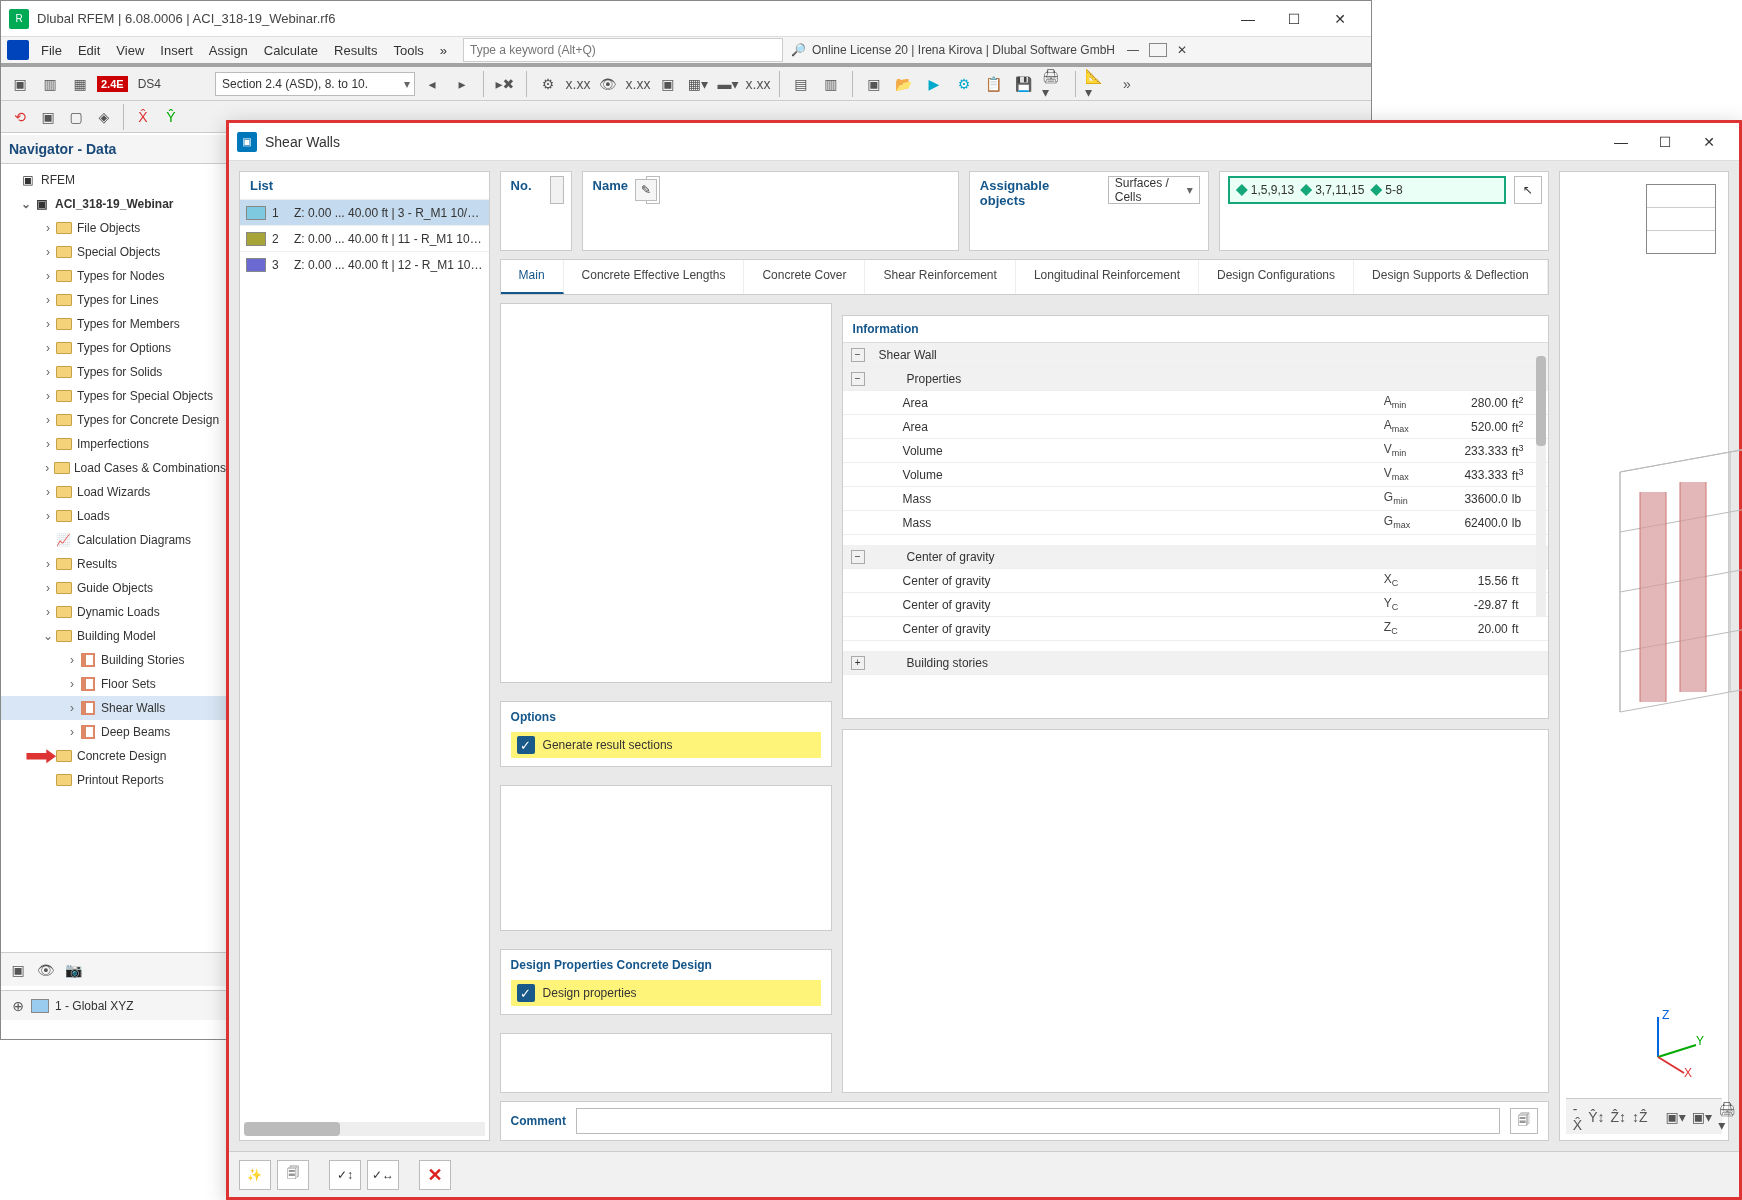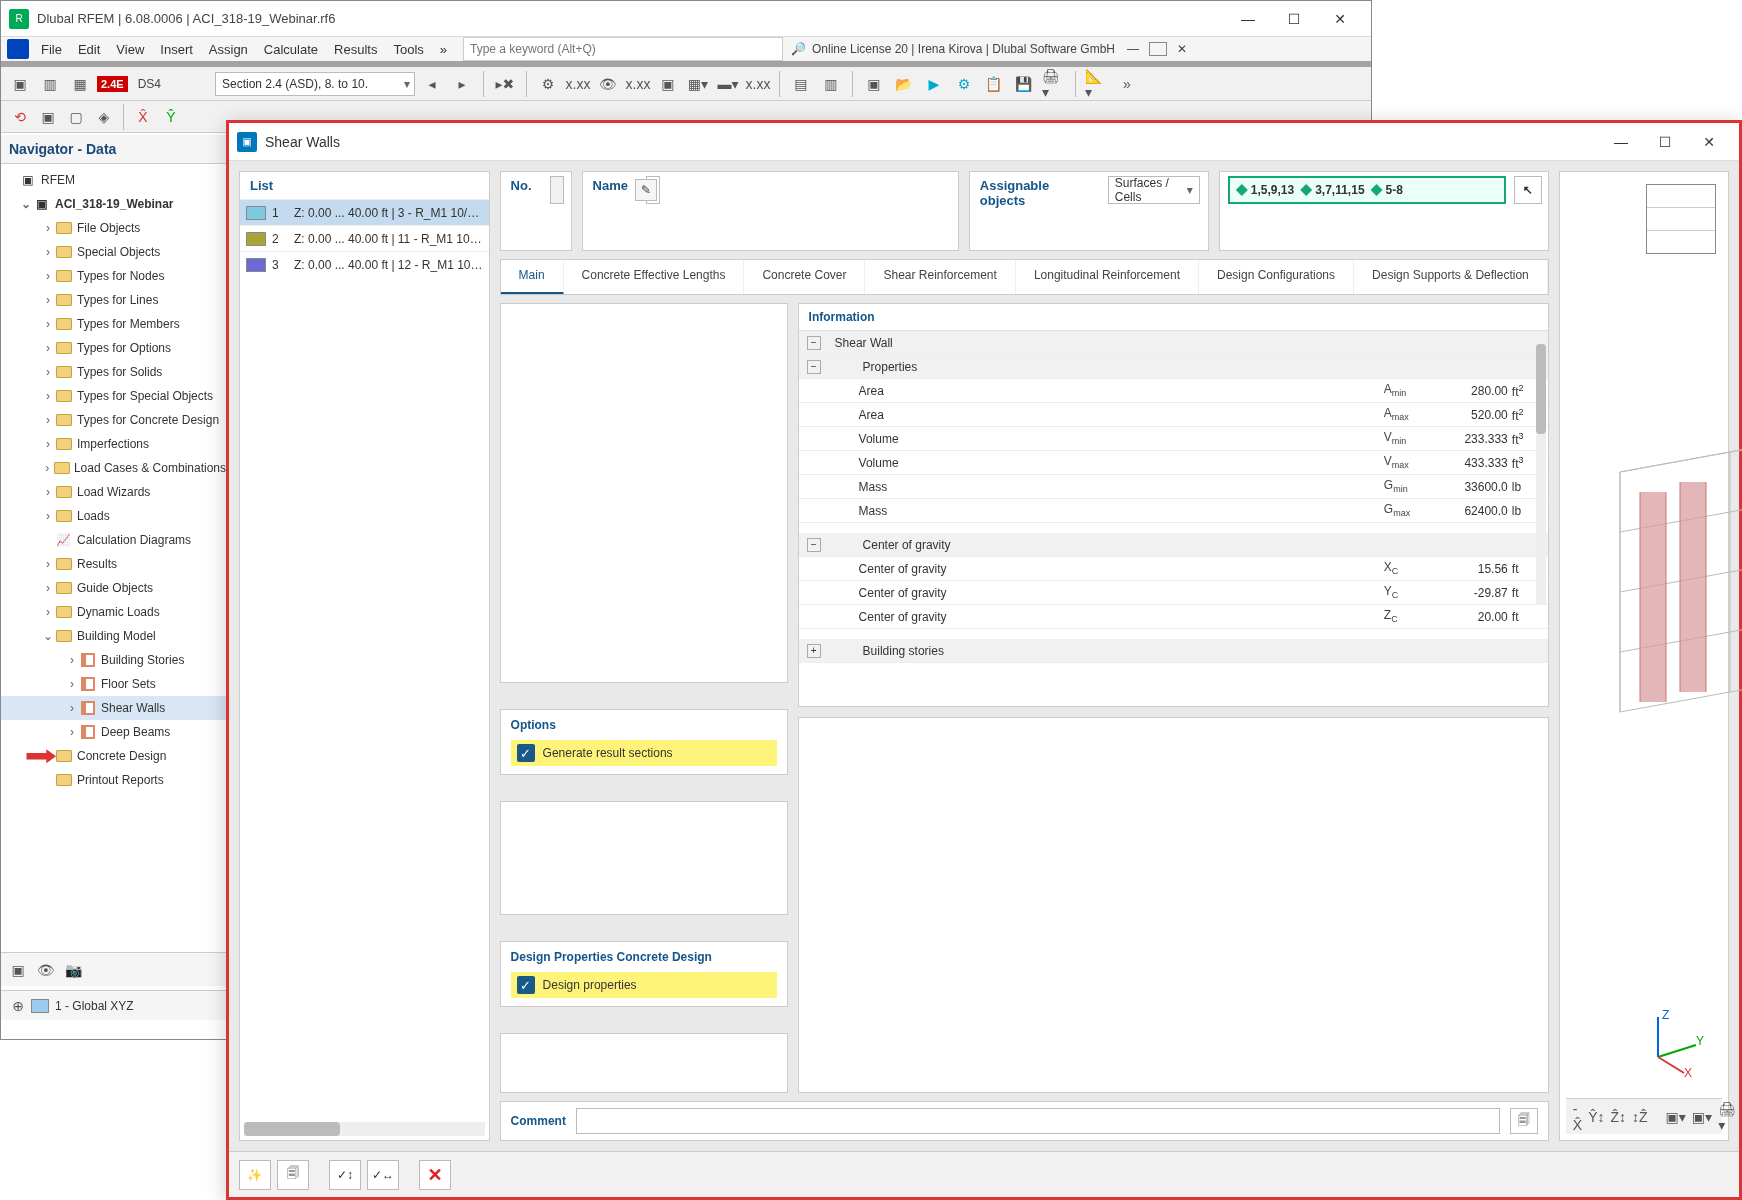--- a/index.html
+++ b/index.html
@@ -7,21 +7,21 @@
 
 
 .main-window { position: absolute; top: 0; left: 0; width: 1372px; height: 1040px; border: 1px solid #888; background: #fff; }
 .titlebar { height: 36px; display: flex; align-items: center; padding: 0 8px; border-bottom: 1px solid #ddd; }
 .titlebar .appicon { width: 20px; height: 20px; background: #0a5; margin-right: 8px; border-radius: 2px; display:flex;align-items:center;justify-content:center;color:#fff;font-size:10px;}
 .titlebar .title-text { font-size: 13px; color: #444; flex: 1; }
 .titlebar .winbtns { display: flex; gap: 0; }
 .titlebar .winbtn { width: 46px; height: 30px; display: flex; align-items: center; justify-content: center; font-size: 14px; }
 
 
-.menubar { height: 30px; display: flex; align-items: center; gap: 0; padding: 0 6px; background: #f5f5f5; border-bottom: 6px solid #a3a3a3; }
+.menubar { height: 30px; display: flex; align-items: center; gap: 0; padding: 0 6px; background: #f5f5f5; border-bottom: 4px solid #a3a3a3; }
 .menubar .logo { width: 22px; height: 20px; background: #04b; margin-right: 4px; border-radius:2px;}
 .menubar .mitem { padding: 4px 8px; font-size: 13px; }
 .menubar .searchbox { width: 320px; height: 24px; border: 1px solid #ccc; padding: 0 6px; font-size: 12px; color: #888; background:#fff;}
 .menubar .right-info { font-size: 12px; color: #444; margin-left: 8px; display:flex;align-items:center;gap:6px;}
 .menubar .winmini { width:18px;height:14px;border:1px solid #888;margin-left:4px;}
 
 
 .toolbar { height: 34px; display: flex; align-items: center; gap: 4px; padding: 0 6px; background: #f1f1f1; border-bottom: 1px solid #ccc; }
 .tbtn { width: 26px; height: 26px; display: flex; align-items: center; justify-content: center; font-size: 14px; color: #555; border:1px solid transparent;}
 .tlabel { padding: 0 6px; color: #444;}
@@ -91,21 +91,21 @@
 .surf-ic { width:12px;height:12px;background:#15a77a;clip-path:polygon(0 50%,50% 0,100% 50%,50% 100%);}
 .pick-btn{width:28px;height:28px;border:1px solid #bbb;margin:4px 6px 4px 0;display:flex;align-items:center;justify-content:center;background:#fff;}
 
 
 .tabs { display:flex;gap:0;background:#fff;border:1px solid #ccc;height:36px;align-items:stretch;}
 .tab { padding:8px 18px;color:#444;border-right:1px solid #eee;white-space:nowrap;}
 .tab.active { border-bottom:2px solid #14568a;color:#14568a;font-weight:500;}
 
 
 .tab-content { flex:1;display:flex;gap:10px;}
-.tc-left { width: 288px;display:flex;flex-direction:column;gap:26px;}
+.tc-left { width: 332px;display:flex;flex-direction:column;gap:18px;}
 .tc-info { flex:1;}
 
 .opt-panel { background:#fff;border:1px solid #ccc;padding:8px 10px;}
 .opt-h { color:#14568a;font-weight:bold;margin-bottom:8px;}
 .chk-row { display:flex;align-items:center;gap:8px;background:#fff47a;padding:4px 6px;}
 .chkbox { width:18px;height:18px;background:#1a5a8a;display:flex;align-items:center;justify-content:center;color:#fff;font-size:13px;border-radius:2px;}
 
 .info-panel { background:#fff;border:1px solid #ccc;}
 .info-h { color:#14568a;font-weight:bold;padding:6px 10px;border-bottom:1px solid #ddd;}
 .info-grid { }
@@ -472,21 +472,21 @@
               <span class="ebtn">✎</span>
             </div>
         </div>
         <div class="panel asg-p">
           <div class="panel-h">Assignable objects</div>
           <div class="asg-sel">
               <span>Surfaces / Cells</span>
             </div>
         </div>
         <div class="panel surf-p" style="display:flex;flex-direction:column;">
-          <div style="display:flex;align-items:flex-start;font-weight:bold;">
+          <div style="display:flex;align-items:flex-start;">
             <div class="surf-field" style="flex:1;">
               <span class="surf-entry">
                   <span class="surf-ic"></span>
                   <span>1,5,9,13</span>
                 </span>
               <span class="surf-entry">
                   <span class="surf-ic"></span>
                   <span>3,7,11,15</span>
                 </span>
               <span class="surf-entry">
@@ -524,21 +524,21 @@
             <div class="opt-h">Design Properties Concrete Design</div>
             <div class="chk-row">
               <div class="chkbox">✓</div>
               <span>Design properties</span>
             </div>
           </div>
           <div style="height:60px" class="panel"></div>
         </div>
 
         <div class="tc-info" style="display:flex;flex-direction:column;gap:10px;">
-          <div class="info-panel" style="position:relative;height:404px;">
+          <div class="info-panel" style="position:relative;height:404px;margin-top:12px;">
             <div class="info-h">Information</div>
             <div class="info-grid">
               <div class="ig-row head">
                   <span class="tog">−</span>
                   <span class="lbl">Shear Wall</span>
                 </div>
               <div class="ig-row head indent1">
                   <span class="tog">−</span>
                   <span class="lbl">Properties</span>
                 </div>

